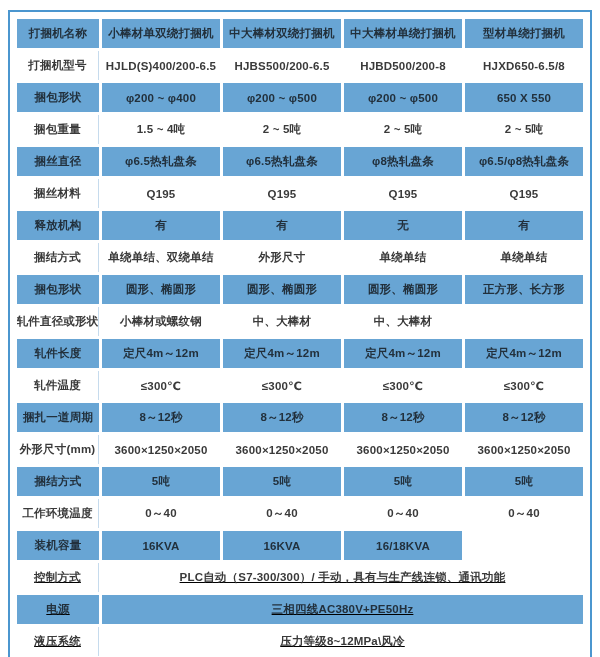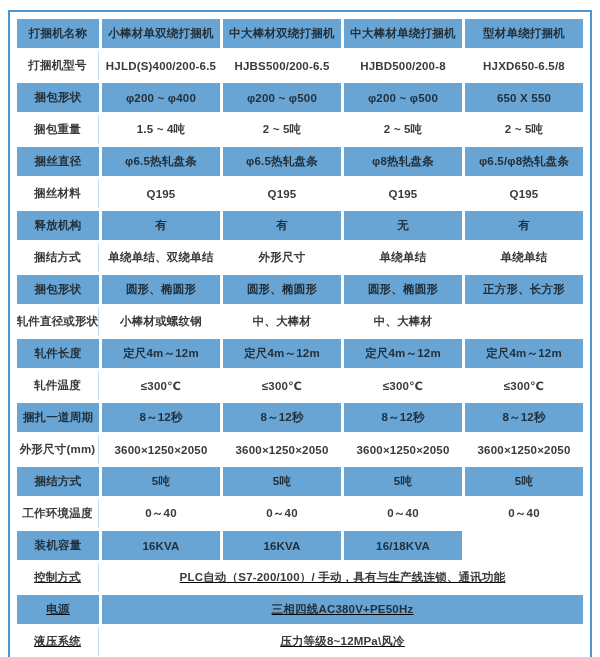--- a/index.html
+++ b/index.html
@@ -169,21 +169,21 @@
       <div class="cell value">0～40</div>
     </div>
     <div class="row blue">
       <div class="cell label">装机容量</div>
       <div class="cell value">16KVA</div>
       <div class="cell value">16KVA</div>
       <div class="cell value">16/18KVA</div>
     </div>
     <div class="row white merged">
       <div class="cell label">控制方式</div>
-      <div class="cell value">PLC自动（S7-200/100）/ 手动，具有与生产线连锁、通讯功能</div>
+      <div class="cell value">PLC自动（S7-300/300）/ 手动，具有与生产线连锁、通讯功能</div>
     </div>
     <div class="row blue merged">
       <div class="cell label">电源</div>
       <div class="cell value">三相四线AC380V+PE50Hz</div>
     </div>
     <div class="row white merged">
       <div class="cell label">液压系统</div>
       <div class="cell value">压力等级8~12MPa\风冷</div>
     </div>
   </div>

